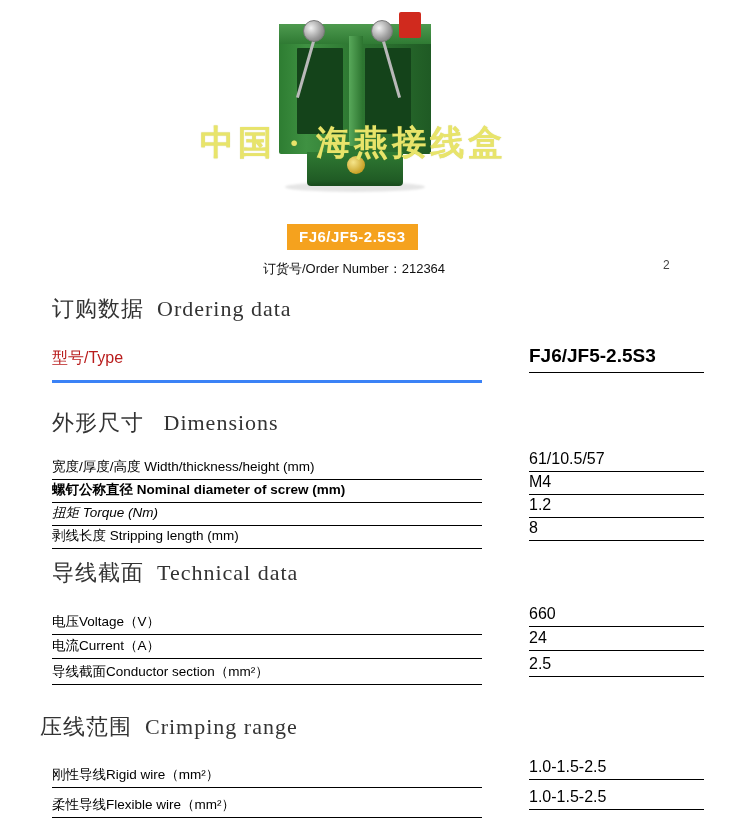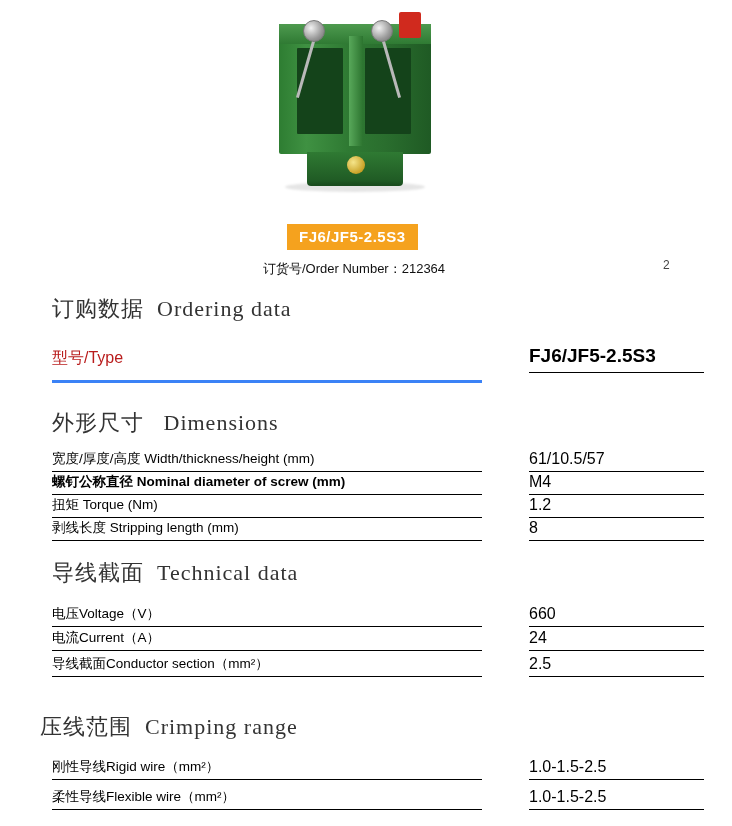--- a/index.html
+++ b/index.html
@@ -179,20 +179,21 @@
   
   .row-label {
     position: absolute;
     left: 52px;
     width: 430px;
     font-size: 13.5px;
     color: #000;
     border-bottom: 1px solid #000;
     padding-bottom: 3px;
     white-space: nowrap;
+    margin-top: 8px;
   }
   .row-value {
     position: absolute;
     left: 529px;
     width: 175px;
     font-size: 16px;
     color: #000;
     border-bottom: 1px solid #000;
     padding-bottom: 3px;
     white-space: nowrap;
@@ -231,20 +232,21 @@
     <div class="tb-center"></div>
     <div class="tb-red"></div>
     <div class="tb-wirearm w1"></div>
     <div class="tb-wirearm w2"></div>
     <div class="tb-screw a"></div>
     <div class="tb-screw b"></div>
     <div class="tb-foot"></div>
     <div class="tb-foot-screw"></div>
     <div class="tb-shadow"></div>
   </div>
+  <div class="watermark">中国 · 海燕接线盒</div>
 </div>
 
 <div class="badge">FJ6/JF5-2.5S3</div>
 <div class="order-number">订货号/Order Number：212364</div>
 <div class="stray-mark">2</div>
 
 <div class="section-title" style="left:52px; top:294px;">
   <span class="cn">订购数据</span>
   &nbsp;<span>Ordering data</span>
 </div>
@@ -262,21 +264,21 @@
 <div class="row-label" style="top:450px;">
   <span>宽度/厚度/高度</span> <span>Width/thickness/height (mm)</span>
 </div>
 <div class="row-value" style="top:450px;">61/10.5/57</div>
 
 <div class="row-label" style="top:473px;font-weight:bold;">
   <span>螺钉公称直径</span> <span>Nominal diameter of screw (mm)</span>
 </div>
 <div class="row-value" style="top:473px;">M4</div>
 
-<div class="row-label" style="top:496px;">
+<div class="row-label" style="top:496px;font-style:italic;">
   <span>扭矩</span> <span>Torque (Nm)</span>
 </div>
 <div class="row-value" style="top:496px;">1.2</div>
 
 <div class="row-label" style="top:519px;">
   <span>剥线长度</span> <span>Stripping length (mm)</span>
 </div>
 <div class="row-value" style="top:519px;">8</div>
 
 <div class="section-title" style="left:52px; top:558px;">

